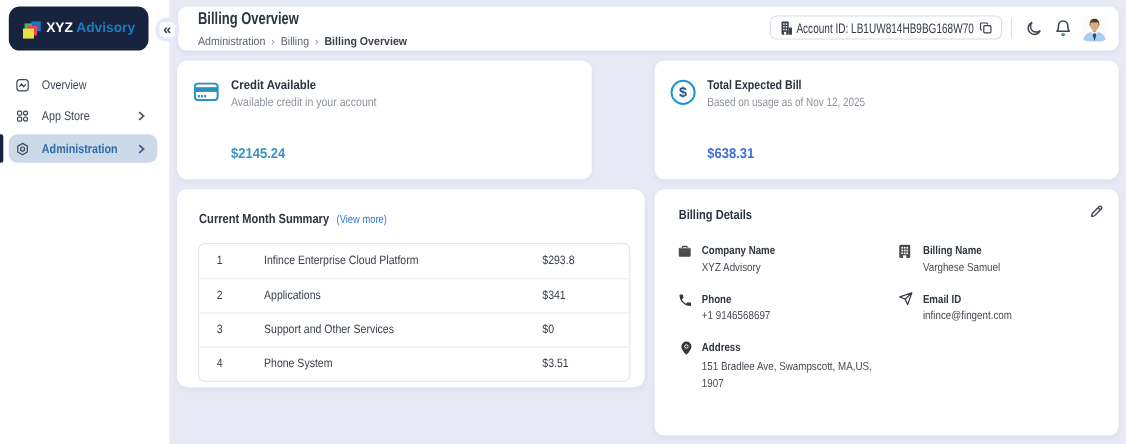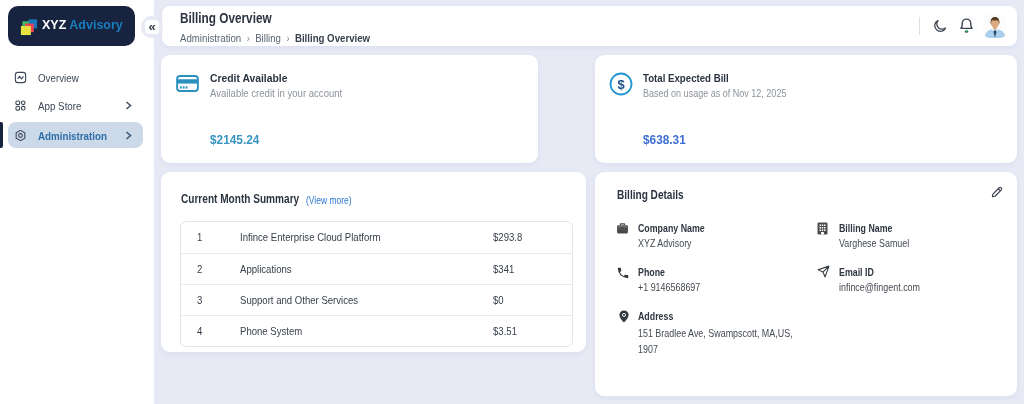--- a/index.html
+++ b/index.html
@@ -113,20 +113,40 @@
   </div>
   <div class="sel-bar"></div>
 </div>
 
 <div class="collapse-ring"></div>
 <div class="collapse-btn">«</div>
 
 <div class="header">
   <div class="h-title">Billing Overview</div>
   <div class="h-crumb">Administration <span class="sep">›</span> Billing <span class="sep">›</span> <b>Billing Overview</b></div>
+  <div class="acct-chip">
+    <svg class="bico" width="12" height="13" viewBox="0 0 22 26">
+      <rect x="2" y="1" width="13" height="24" rx="1.5" fill="#3a414c"></rect>
+      <rect x="15" y="12" width="6" height="13" rx="1" fill="#3a414c"></rect>
+      <g fill="#fff">
+        <rect x="5" y="4.5" width="2.6" height="2.6"></rect>
+          <rect x="9.5" y="4.5" width="2.6" height="2.6"></rect>
+        <rect x="5" y="9.5" width="2.6" height="2.6"></rect>
+          <rect x="9.5" y="9.5" width="2.6" height="2.6"></rect>
+        <rect x="5" y="14.5" width="2.6" height="2.6"></rect>
+          <rect x="9.5" y="14.5" width="2.6" height="2.6"></rect>
+        <rect x="6.5" y="20" width="4" height="5"></rect>
+      </g>
+    </svg>
+    <div class="atxt">Account ID: LB1UW814HB9BG168W70</div>
+    <svg class="copy" width="13" height="13" viewBox="0 0 24 24" fill="none" stroke="#3a414c" stroke-width="2">
+      <rect x="8" y="8" width="12" height="12" rx="2"></rect>
+      <path d="M5 15 H4 a1.5 1.5 0 0 1 -1.5 -1.5 V5 A1.5 1.5 0 0 1 4 3.5 h8.5 A1.5 1.5 0 0 1 14 5 v1"></path>
+    </svg>
+  </div>
   <div class="h-div"></div>
   <svg class="moon" width="16" height="16" viewBox="0 0 24 24" fill="none" stroke="#3d4752" stroke-width="2">
     <path d="M20.5 14.5 A8.5 8.5 0 1 1 9.5 3.5 A7 7 0 0 0 20.5 14.5 z"></path>
   </svg>
   <svg class="bell" width="17" height="17" viewBox="0 0 24 24" fill="none" stroke="#3d4752" stroke-width="2">
     <path d="M18 9 a6 6 0 1 0 -12 0 c0 6 -2.5 7 -2.5 7 h17 s-2.5 -1 -2.5 -7"></path>
     <path d="M10 20 a2.2 2.2 0 0 0 4 0"></path>
     <circle cx="12" cy="19.5" r="1.6" fill="#35c06c" stroke="none"></circle>
   </svg>
   <div class="avatar">

